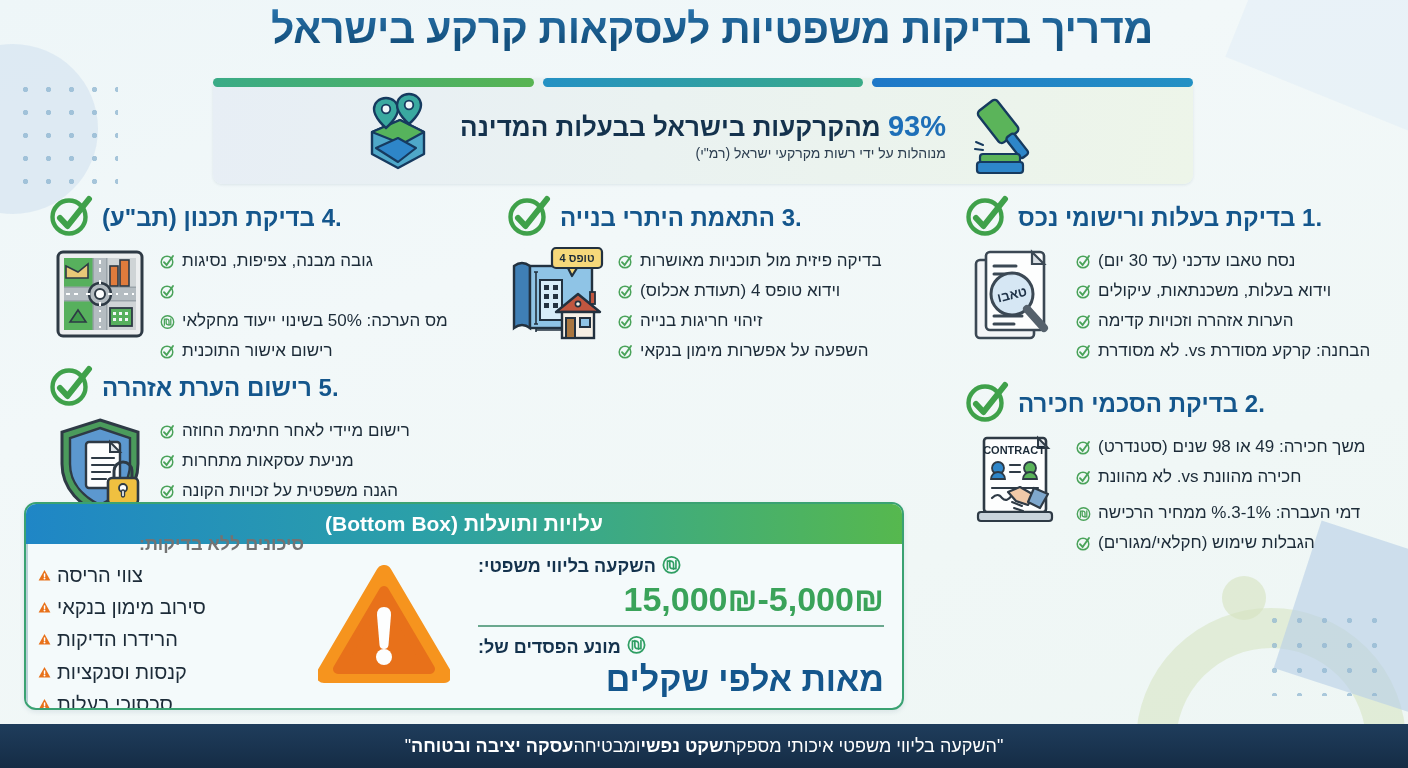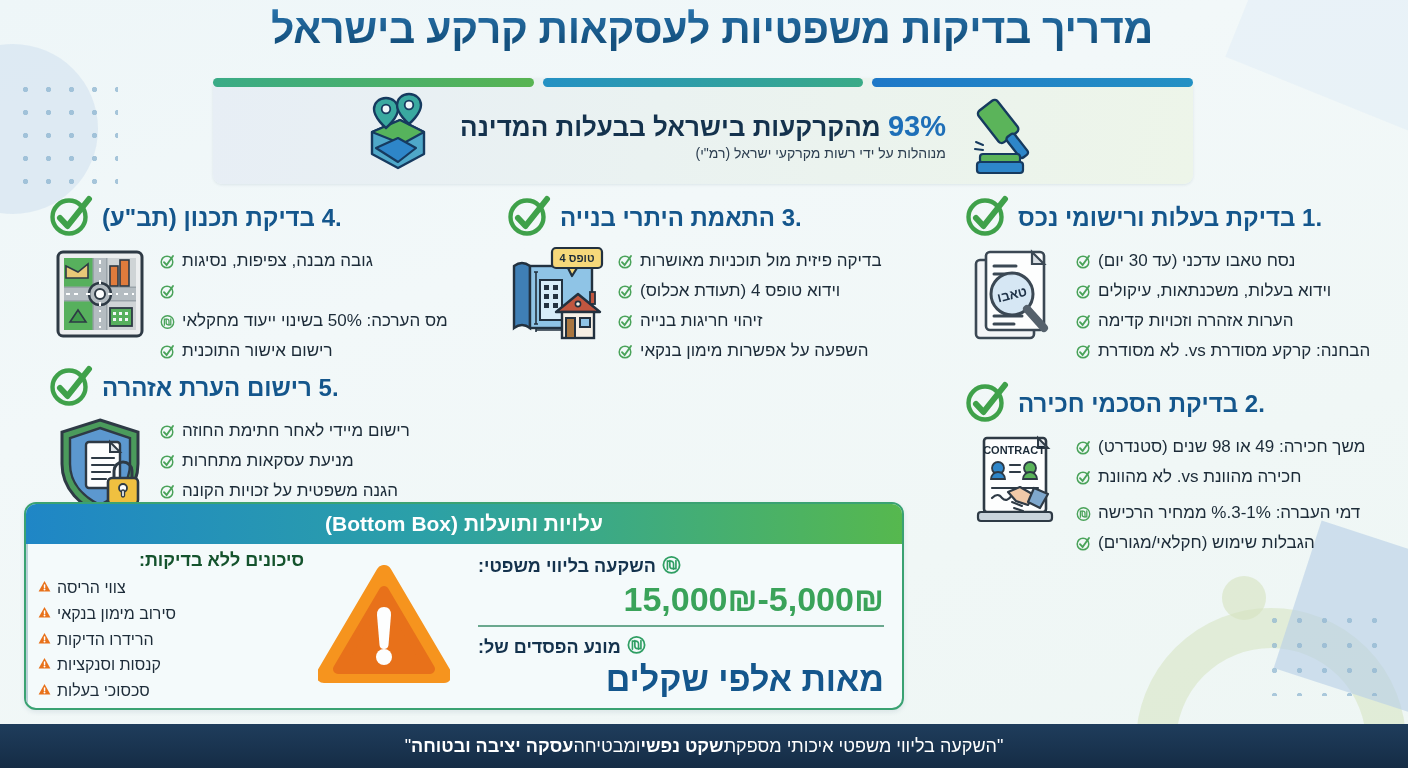--- a/index.html
+++ b/index.html
@@ -120,25 +120,25 @@
     color: #fff; font-size: 21px; font-weight: bold;
     display: flex; align-items: center; justify-content: center;
   }
   #bottom-box-body { display: flex; flex-direction: row; height: 166px; }
   #risks-pane {
     flex: 0 0 50%; display: flex; flex-direction: row; align-items: center;
     gap: 14px; padding: 6px 14px 6px 10px;
     border-left: 2px solid #b9cfd6;
   }
   #risks-text { flex: 1 1 auto; text-align: right; }
-  #risks-title { font-size: 18px; font-weight: bold; color: #14532d; margin-bottom: 4px; }
+  #risks-title { font-size: 18px; font-weight: bold; color: #737373; margin-bottom: 4px; }
   ul#risks-list { list-style: none; }
   ul#risks-list li {
     display: flex; flex-direction: row; align-items: center; justify-content: flex-start;
-    gap: 6px; font-size: 16px; color: #1c2b38; line-height: 1.62; white-space: nowrap;
+    gap: 6px; font-size: 20px; color: #1c2b38; line-height: 1.62; white-space: nowrap;
   }
   #costs-pane {
     flex: 1 1 auto; padding: 8px 18px 8px 14px; text-align: right;
     display: flex; flex-direction: column; justify-content: center;
   }
   .cost-label {
     font-size: 18px; font-weight: bold; color: #14324d;
     display: flex; flex-direction: row; align-items: center; justify-content: flex-start; gap: 6px;
   }
   .cost-value { font-size: 34px; font-weight: bold; color: #3aa35a; line-height: 1.18; white-space: nowrap; }

